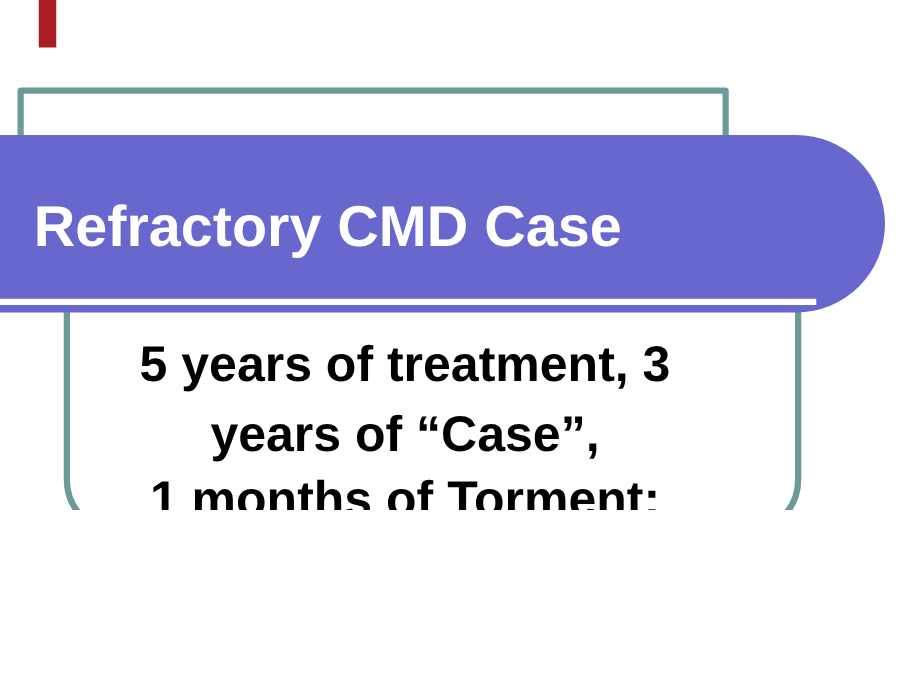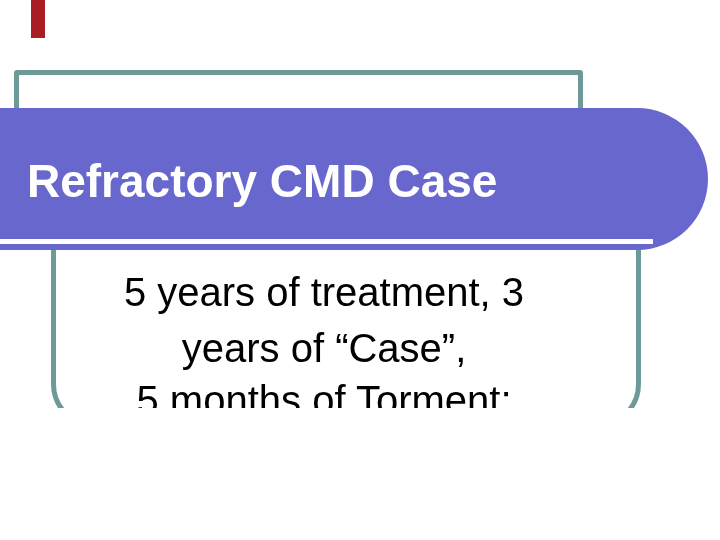--- a/index.html
+++ b/index.html
@@ -90,21 +90,21 @@
     white-space: nowrap;
     z-index: 5;
   }
 
   .body-text {
     position: absolute;
     left: 30px;
     top: 264px;
     width: 588px;
     text-align: center;
-    font-weight: normal;
+    font-weight: bold;
     color: var(--body-text, #000000);
     font-size: 40px;
     z-index: 5;
   }
   .body-line {
     white-space: nowrap;
   }
   .body-line.l1, .body-line.l2 { line-height: 56px; }
   .body-line.l3 { line-height: 52px; margin-top: -2px; }
   .body-line.l4 { line-height: 52px; margin-top: 7px; }
@@ -122,16 +122,16 @@
 
   <div class="title-banner"></div>
 
   <div class="title-underline"></div>
 
   <div class="slide-title">Refractory CMD Case</div>
 
   <div class="body-text">
     <div class="body-line l1">5 years of treatment, 3</div>
     <div class="body-line l2">years of “Case”,</div>
-    <div class="body-line l3">5 months of Torment;</div>
+    <div class="body-line l3">1 months of Torment;</div>
   </div>
 
 </div>
 
 </body></html>

